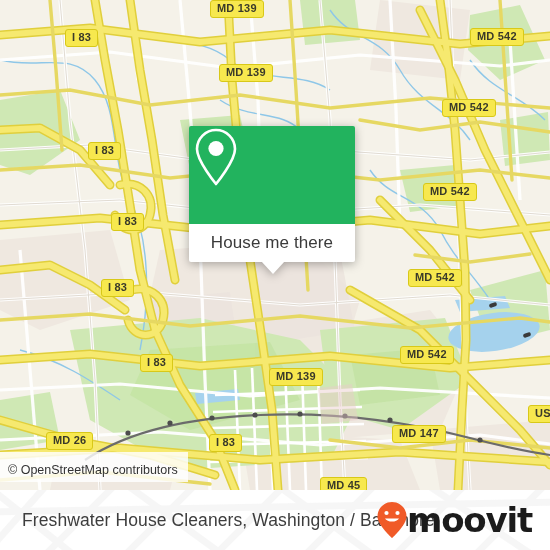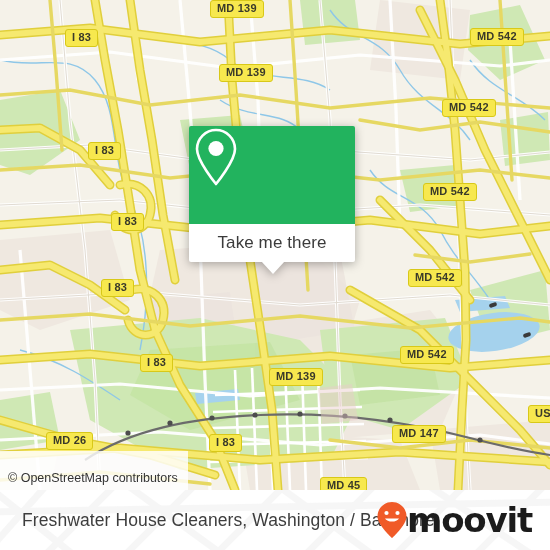--- a/index.html
+++ b/index.html
@@ -28,24 +28,24 @@
     padding:1px 6px 2px 6px;
     white-space:nowrap;
     line-height:13px;
     box-sizing:border-box;
     text-align:center;
     font-family:"Liberation Sans","DejaVu Sans",sans-serif;
   }
 
   
   .attrib{
-    position:absolute;left:0;bottom:0;
+    position:absolute;left:0;bottom:8px;
     background:rgba(255,255,255,.82);
     font-size:12.5px;color:#333;
-    padding:20px 10px 4px 8px;
+    padding:11px 10px 4px 8px;
     line-height:15px;
     white-space:nowrap;
   }
 
   
   .popup{position:absolute;left:189px;top:126px;width:166px;
          filter:drop-shadow(0 2px 5px rgba(0,0,0,.30));}
   .popup-top{background:#22b35e;height:98px;border-radius:2px 2px 0 0;
              display:flex;align-items:center;justify-content:center;}
   .popup-bottom{background:#fff;height:38px;border-radius:0 0 2px 2px;
@@ -282,21 +282,21 @@
     <div class="attrib">© OpenStreetMap contributors</div>
 
     <div class="popup">
       <div class="popup-top">
         <svg width="54" height="64" viewBox="0 0 54 64">
           <path d="M27 4 C16.5 4 8 12.5 8 23 C8 35 27 58 27 58 C27 58 46 35 46 23 C46 12.5 37.5 4 27 4 Z" fill="none" stroke="#ffffff" stroke-width="2.6" stroke-linejoin="round"></path>
           <circle cx="27" cy="22.5" r="7.6" fill="#ffffff"></circle>
         </svg>
       </div>
       <div class="popup-bottom">
-        <span class="popup-label">Take me there</span>
+        <span class="popup-label">House me there</span>
       </div>
       <div class="popup-tail"></div>
     </div>
   </div>
 
   <div class="footer">
     <svg class="footer-wm" viewBox="0 0 550 60">
       <g stroke="#f0f0f0" stroke-width="7" fill="none">
         <path d="M-20 70 L60 -20"></path>
           <path d="M40 70 L130 -20"></path>

